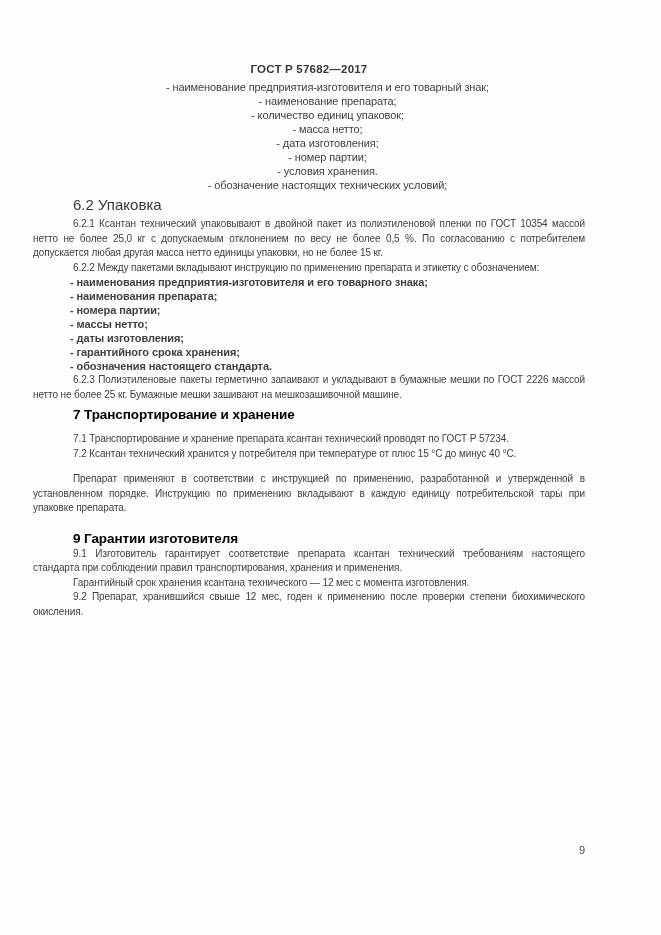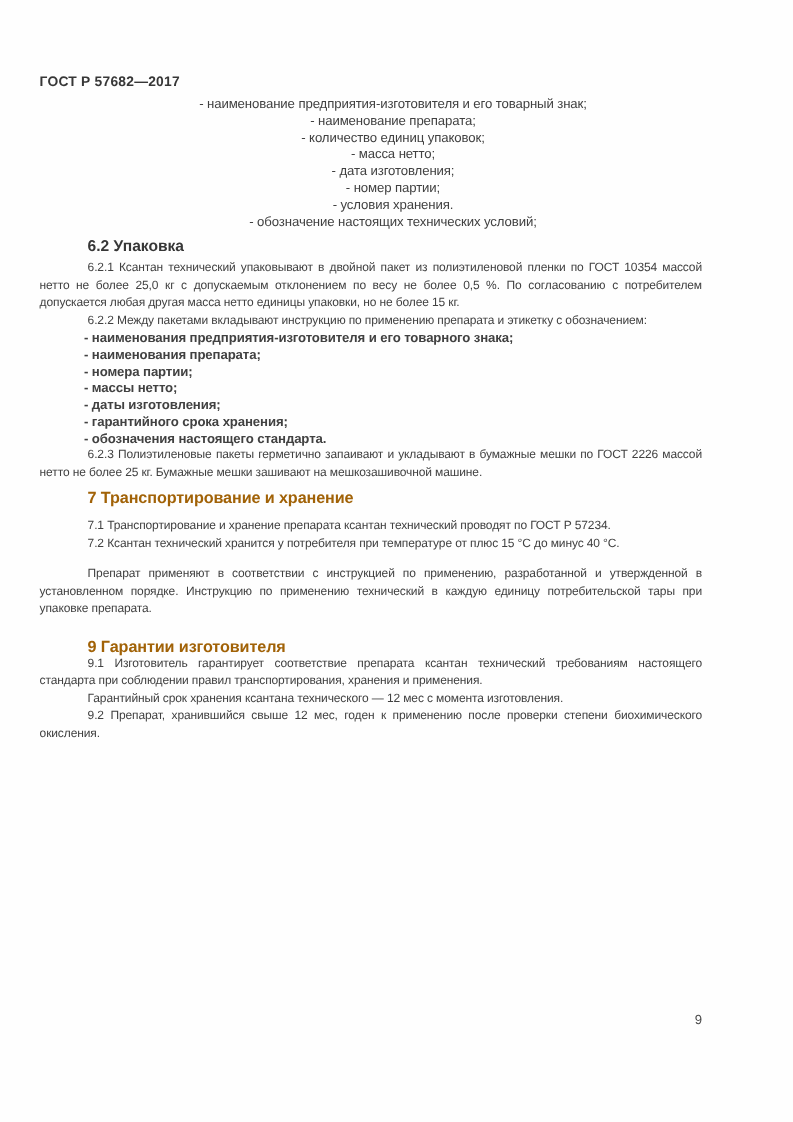--- a/index.html
+++ b/index.html
@@ -13,62 +13,62 @@
     color: #414141;
   }
   .content {
     position: absolute;
     left: 33px;
     top: 0;
     width: 552px;
   }
   .doc-header {
     margin-top: 62px;
-    text-align: left;
+    text-align: center;
     font-weight: bold;
     font-size: 11.5px;
     line-height: 14px;
     color: #373737;
     letter-spacing: 0.2px;
   }
   .list { margin: 0; }
   .list-item {
     font-size: 11px;
     line-height: 14px;
     padding-left: 37px;
     letter-spacing: -0.1px;
   }
   .list1 { margin-top: 4px; text-align: center; }
   .list2 { margin-top: 0; font-weight: bold; }
   .list2 .list-item { line-height: 14px; }
   .h-sub {
     margin: 6px 0 0 0;
     padding-left: 40px;
-    font-size: 13px;
+    font-size: 15px;
     line-height: 14px;
-    font-weight: bold;
+    font-weight: normal;
     color: #373737;
   }
   .para {
     margin: 0;
     font-size: 10px;
     line-height: 14.5px;
     text-align: justify;
     text-indent: 40px;
     letter-spacing: -0.1px;
   }
   .oneline { white-space: nowrap; text-align: left; }
   .p621 { margin-top: 5px; }
   .h-section {
     margin: 0;
     padding-left: 40px;
     font-size: 13.5px;
     line-height: 17px;
     font-weight: bold;
-    color: #a16207;
+    color: #000000;
     letter-spacing: -0.1px;
   }
   .h7 { margin-top: 4px; }
   .b71 { margin-top: 9px; }
   .h8 { margin-top: 9px; }
   .p8 { margin-top: 11px; }
   .h9 { margin-top: 14px; }
   .p91 { }
   .page-number {
     position: absolute;
@@ -112,21 +112,21 @@
       <div class="list-item">- гарантийного срока хранения;</div>
       <div class="list-item">- обозначения настоящего стандарта.</div>
     </div>
 
     <p class="para">6.2.3 Полиэтиленовые пакеты герметично запаивают и укладывают в бумажные мешки по ГОСТ 2226 массой нетто не более 25 кг. Бумажные мешки зашивают на мешкозашивочной машине.</p>
 
     <h2 class="h-section h7">7 Транспортирование и хранение</h2>
     <p class="para oneline b71">7.1 Транспортирование и хранение препарата ксантан технический проводят по ГОСТ Р 57234.</p>
     <p class="para oneline">7.2 Ксантан технический хранится у потребителя при температуре от плюс 15 °С до минус 40 °С.</p>
 
-    <p class="para p8">Препарат применяют в соответствии с инструкцией по применению, разработанной и утвержден­ной в установленном порядке. Инструкцию по применению технический в каждую единицу потребитель­ской тары при упаковке препарата.</p>
+    <p class="para p8">Препарат применяют в соответствии с инструкцией по применению, разработанной и утвержден­ной в установленном порядке. Инструкцию по применению вкладывают в каждую единицу потребитель­ской тары при упаковке препарата.</p>
 
     <h2 class="h-section h9">9 Гарантии изготовителя</h2>
     <p class="para p91">9.1 Изготовитель гарантирует соответствие препарата ксантан технический требованиям настоя­щего стандарта при соблюдении правил транспортирования, хранения и применения.</p>
     <p class="para">Гарантийный срок хранения ксантана технического — 12 мес с момента изготовления.</p>
     <p class="para">9.2 Препарат, хранившийся свыше 12 мес, годен к применению после проверки степени биохими­ческого окисления.</p>
 
   </div>
 
   <div class="page-number">9</div>
 </div>

